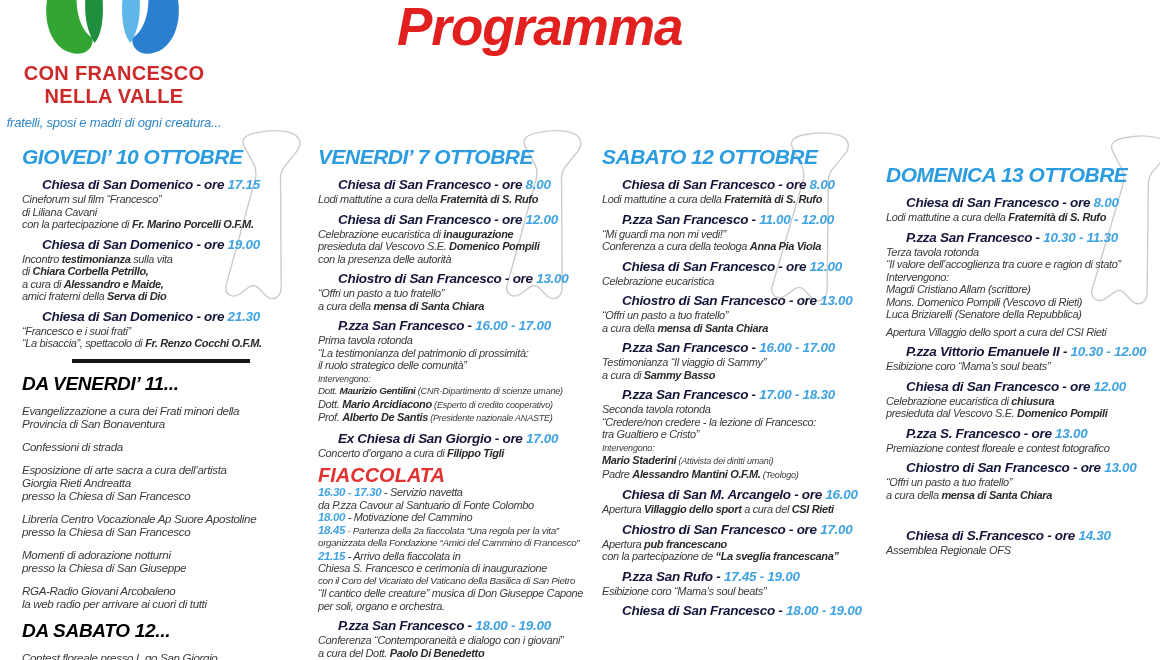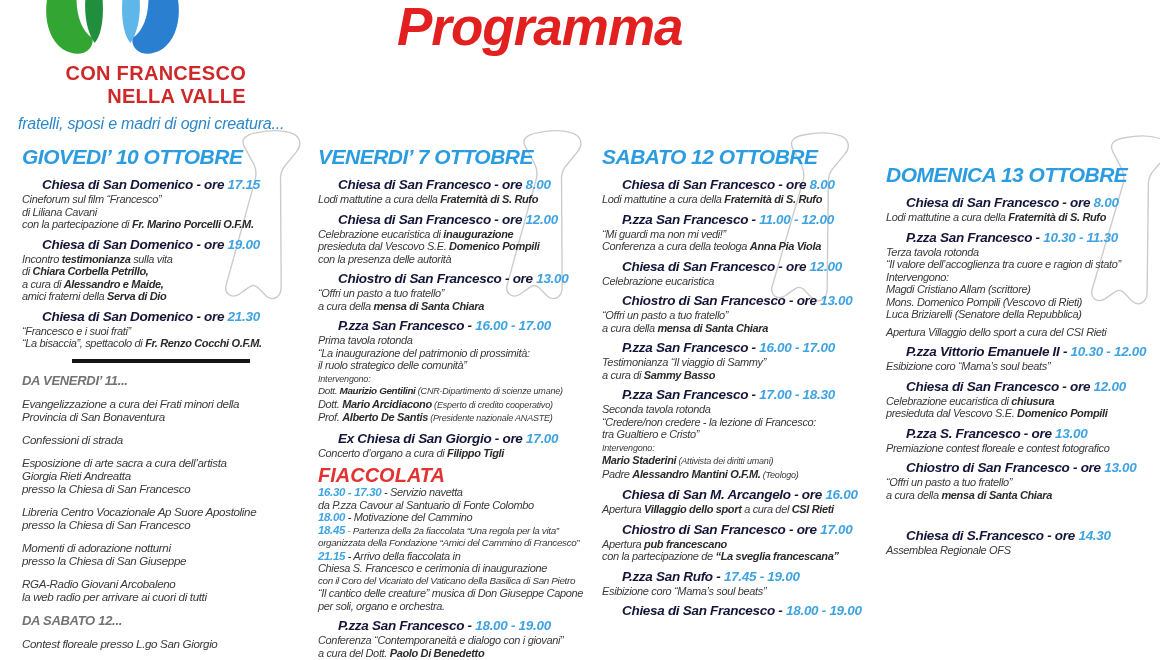--- a/index.html
+++ b/index.html
@@ -9,23 +9,23 @@
   }
   
   .tau{position:absolute;z-index:0;}
   .tau path{fill:none;stroke:#cbcbcb;stroke-width:1.4;}
   #tau1{left:219px;top:126px;transform:rotate(6deg);}
   #tau2{left:500px;top:126px;transform:rotate(6deg);}
   #tau3{left:766px;top:128px;transform:rotate(7deg);}
   #tau4{left:1086px;top:131px;transform:rotate(7deg);}
   
   #logo-figures{position:absolute;left:26px;top:-50px;z-index:2;}
-  #logo-text{position:absolute;left:18px;top:62px;width:228px;text-align:right;z-index:2;}
+  #logo-text{position:absolute;left:0;top:62px;width:228px;text-align:center;z-index:2;}
   .logo-line{font-size:20px;font-weight:bold;color:#ce2929;line-height:23px;letter-spacing:0.3px;}
-  #logo-tagline{margin-top:7px;font-style:italic;font-size:16px;color:#2f87c9;letter-spacing:-0.2px;white-space:nowrap;}
+  #logo-tagline{margin-top:7px;font-style:italic;font-size:13px;color:#2f87c9;letter-spacing:-0.2px;white-space:nowrap;}
   
   #page-title{position:absolute;left:397px;top:-4px;margin:0;z-index:2;
     font-size:53px;font-weight:bold;font-style:italic;color:#e22020;letter-spacing:-1px;}
   
   .col{position:absolute;top:145px;z-index:2;}
   #col0{left:22px;width:292px;}
   #col1{left:318px;width:286px;}
   #col2{left:602px;width:282px;}
   #col3{left:886px;width:272px;top:163px;}
   .day-header{font-size:21px;font-weight:bold;font-style:italic;color:#2b9ce0;
@@ -36,21 +36,21 @@
     line-height:17px;margin-left:20px;white-space:nowrap;letter-spacing:-0.3px;}
   .venue .time{color:#3fa3e3;}
   .venue.red{color:#e23232;font-size:20px;margin-left:0;line-height:22px;letter-spacing:0;}
   .line{font-size:11px;font-style:italic;color:#3a3a3a;line-height:12.5px;
     white-space:nowrap;letter-spacing:-0.35px;}
   .line.tight{font-size:9.9px;}
   .line .bold{font-weight:bold;color:#2b2b2b;}
   .line .small{font-size:9px;letter-spacing:-0.2px;}
   .line .time{color:#3fa3e3;font-weight:bold;font-size:11.5px;font-style:italic;}
   .divider{width:178px;height:4px;background:#151515;margin:9px 0 0 50px;}
-  .section-header{font-size:13px;font-weight:bold;font-style:italic;color:#737373;
+  .section-header{font-size:19px;font-weight:bold;font-style:italic;color:#000000;
     margin:10px 0 9px 0;letter-spacing:-0.3px;white-space:nowrap;}
   .group{margin-bottom:10px;}
   .group .line{font-size:11.6px;line-height:13px;}
 </style>
 </head>
 <body>
 
 <svg id="tau1" class="tau" width="88" height="200" viewBox="0 0 90 200">
     <path d="M28,6 C40,2 55,0 66,3 C74,6 76,14 71,21 L60,38 C58,42 57,46 58,52 L70,160 C71,170 64,176 56,171 L46,163 C43,161 40,161 37,164 L28,172 C20,178 12,172 14,163 L32,54 C33,48 32,43 29,38 L18,22 C12,14 18,9 28,6 Z"></path>
   </svg>
@@ -151,21 +151,21 @@
         <div class="line"><span class="seg">con la presenza delle autorità</span></div>
       </div>
       <div class="event">
         <div class="venue"><span class="vtext">Chiostro di San Francesco - ore </span><span class="time">13.00</span></div>
         <div class="line"><span class="seg">“Offri un pasto a tuo fratello”</span></div>
         <div class="line"><span class="seg">a cura della </span><span class="seg bold">mensa di Santa Chiara</span></div>
       </div>
       <div class="event">
         <div class="venue"><span class="vtext">P.zza San Francesco - </span><span class="time">16.00 - 17.00</span></div>
         <div class="line"><span class="seg">Prima tavola rotonda</span></div>
-        <div class="line"><span class="seg">“La inaugurazione del patrimonio di prossimità:</span></div>
+        <div class="line"><span class="seg">“La testimonianza del patrimonio di prossimità:</span></div>
         <div class="line"><span class="seg">il ruolo strategico delle comunità”</span></div>
         <div class="line"><span class="seg small">Intervengono:</span></div>
         <div class="line tight"><span class="seg">Dott. </span><span class="seg bold">Maurizio Gentilini</span><span class="seg small">  (CNR-Dipartimento di scienze umane)</span></div>
         <div class="line"><span class="seg">Dott. </span><span class="seg bold">Mario Arcidiacono</span><span class="seg small">  (Esperto di credito cooperativo)</span></div>
         <div class="line"><span class="seg">Prof. </span><span class="seg bold">Alberto De Santis</span><span class="seg small"> (Presidente nazionale ANASTE)</span></div>
       </div>
       <div class="event">
         <div class="venue"><span class="vtext">Ex Chiesa di San Giorgio - ore </span><span class="time">17.00</span></div>
         <div class="line"><span class="seg">Concerto d’organo a cura di </span><span class="seg bold">Filippo Tigli</span></div>
       </div>

